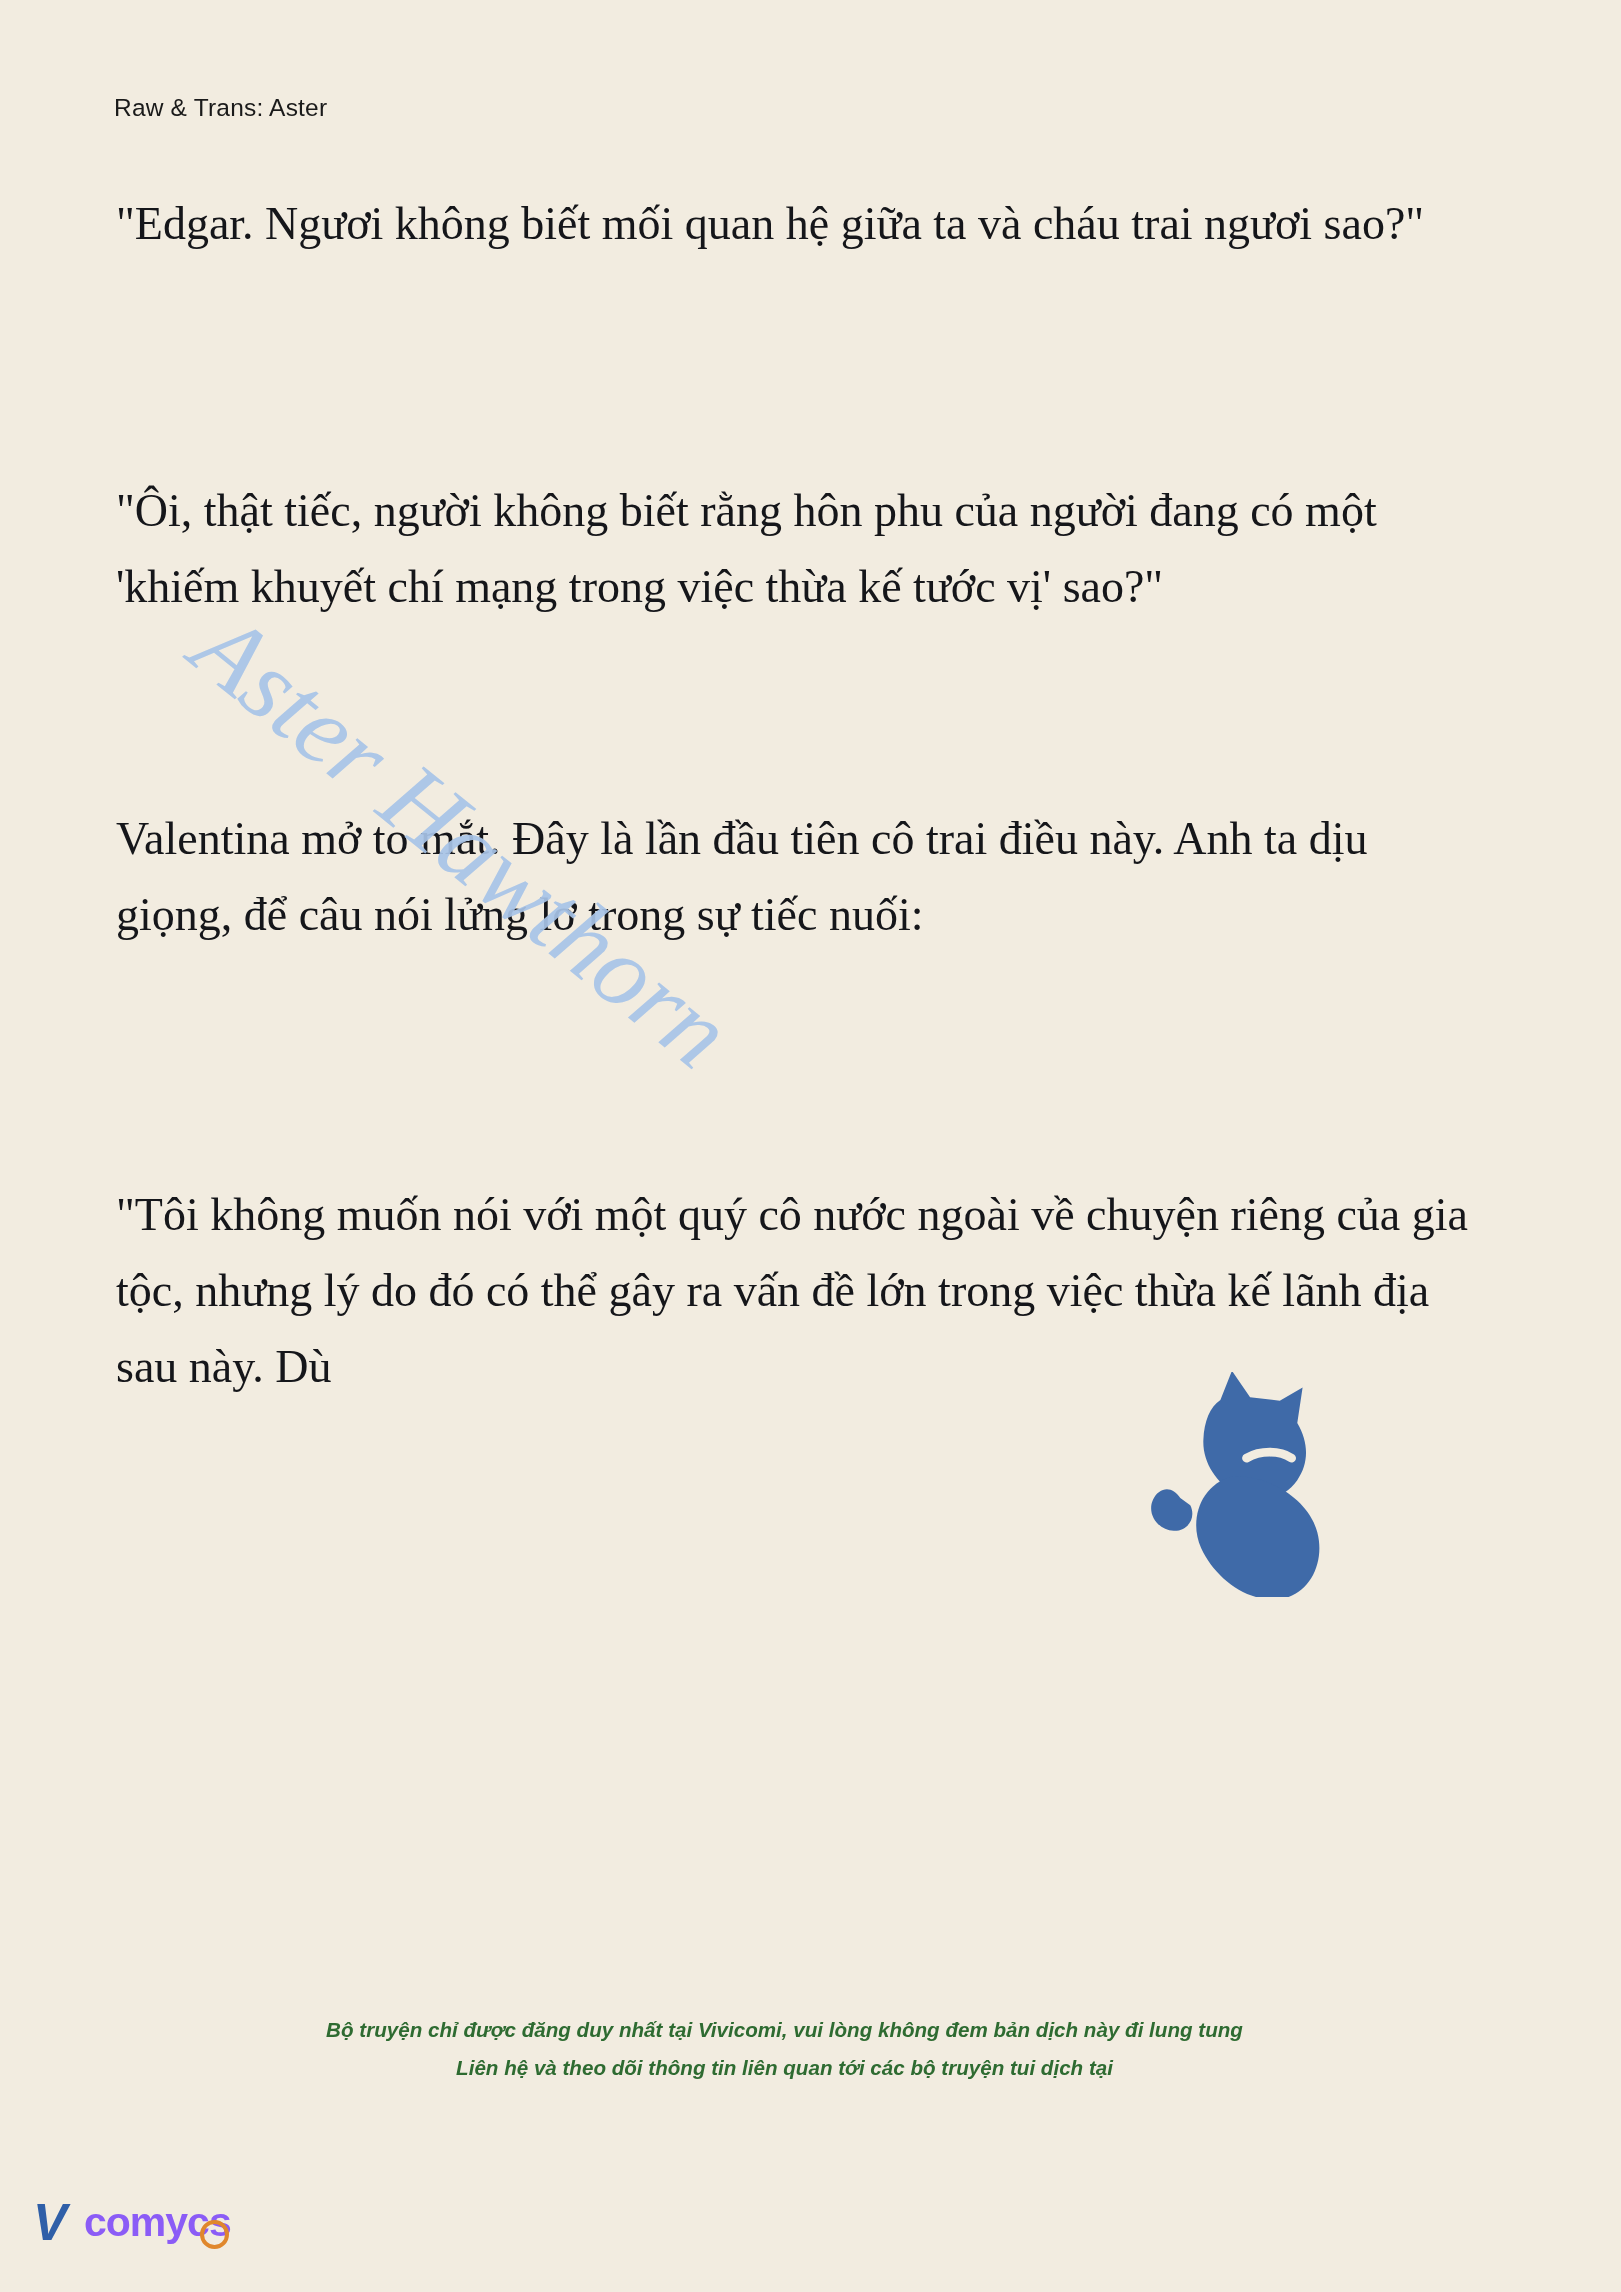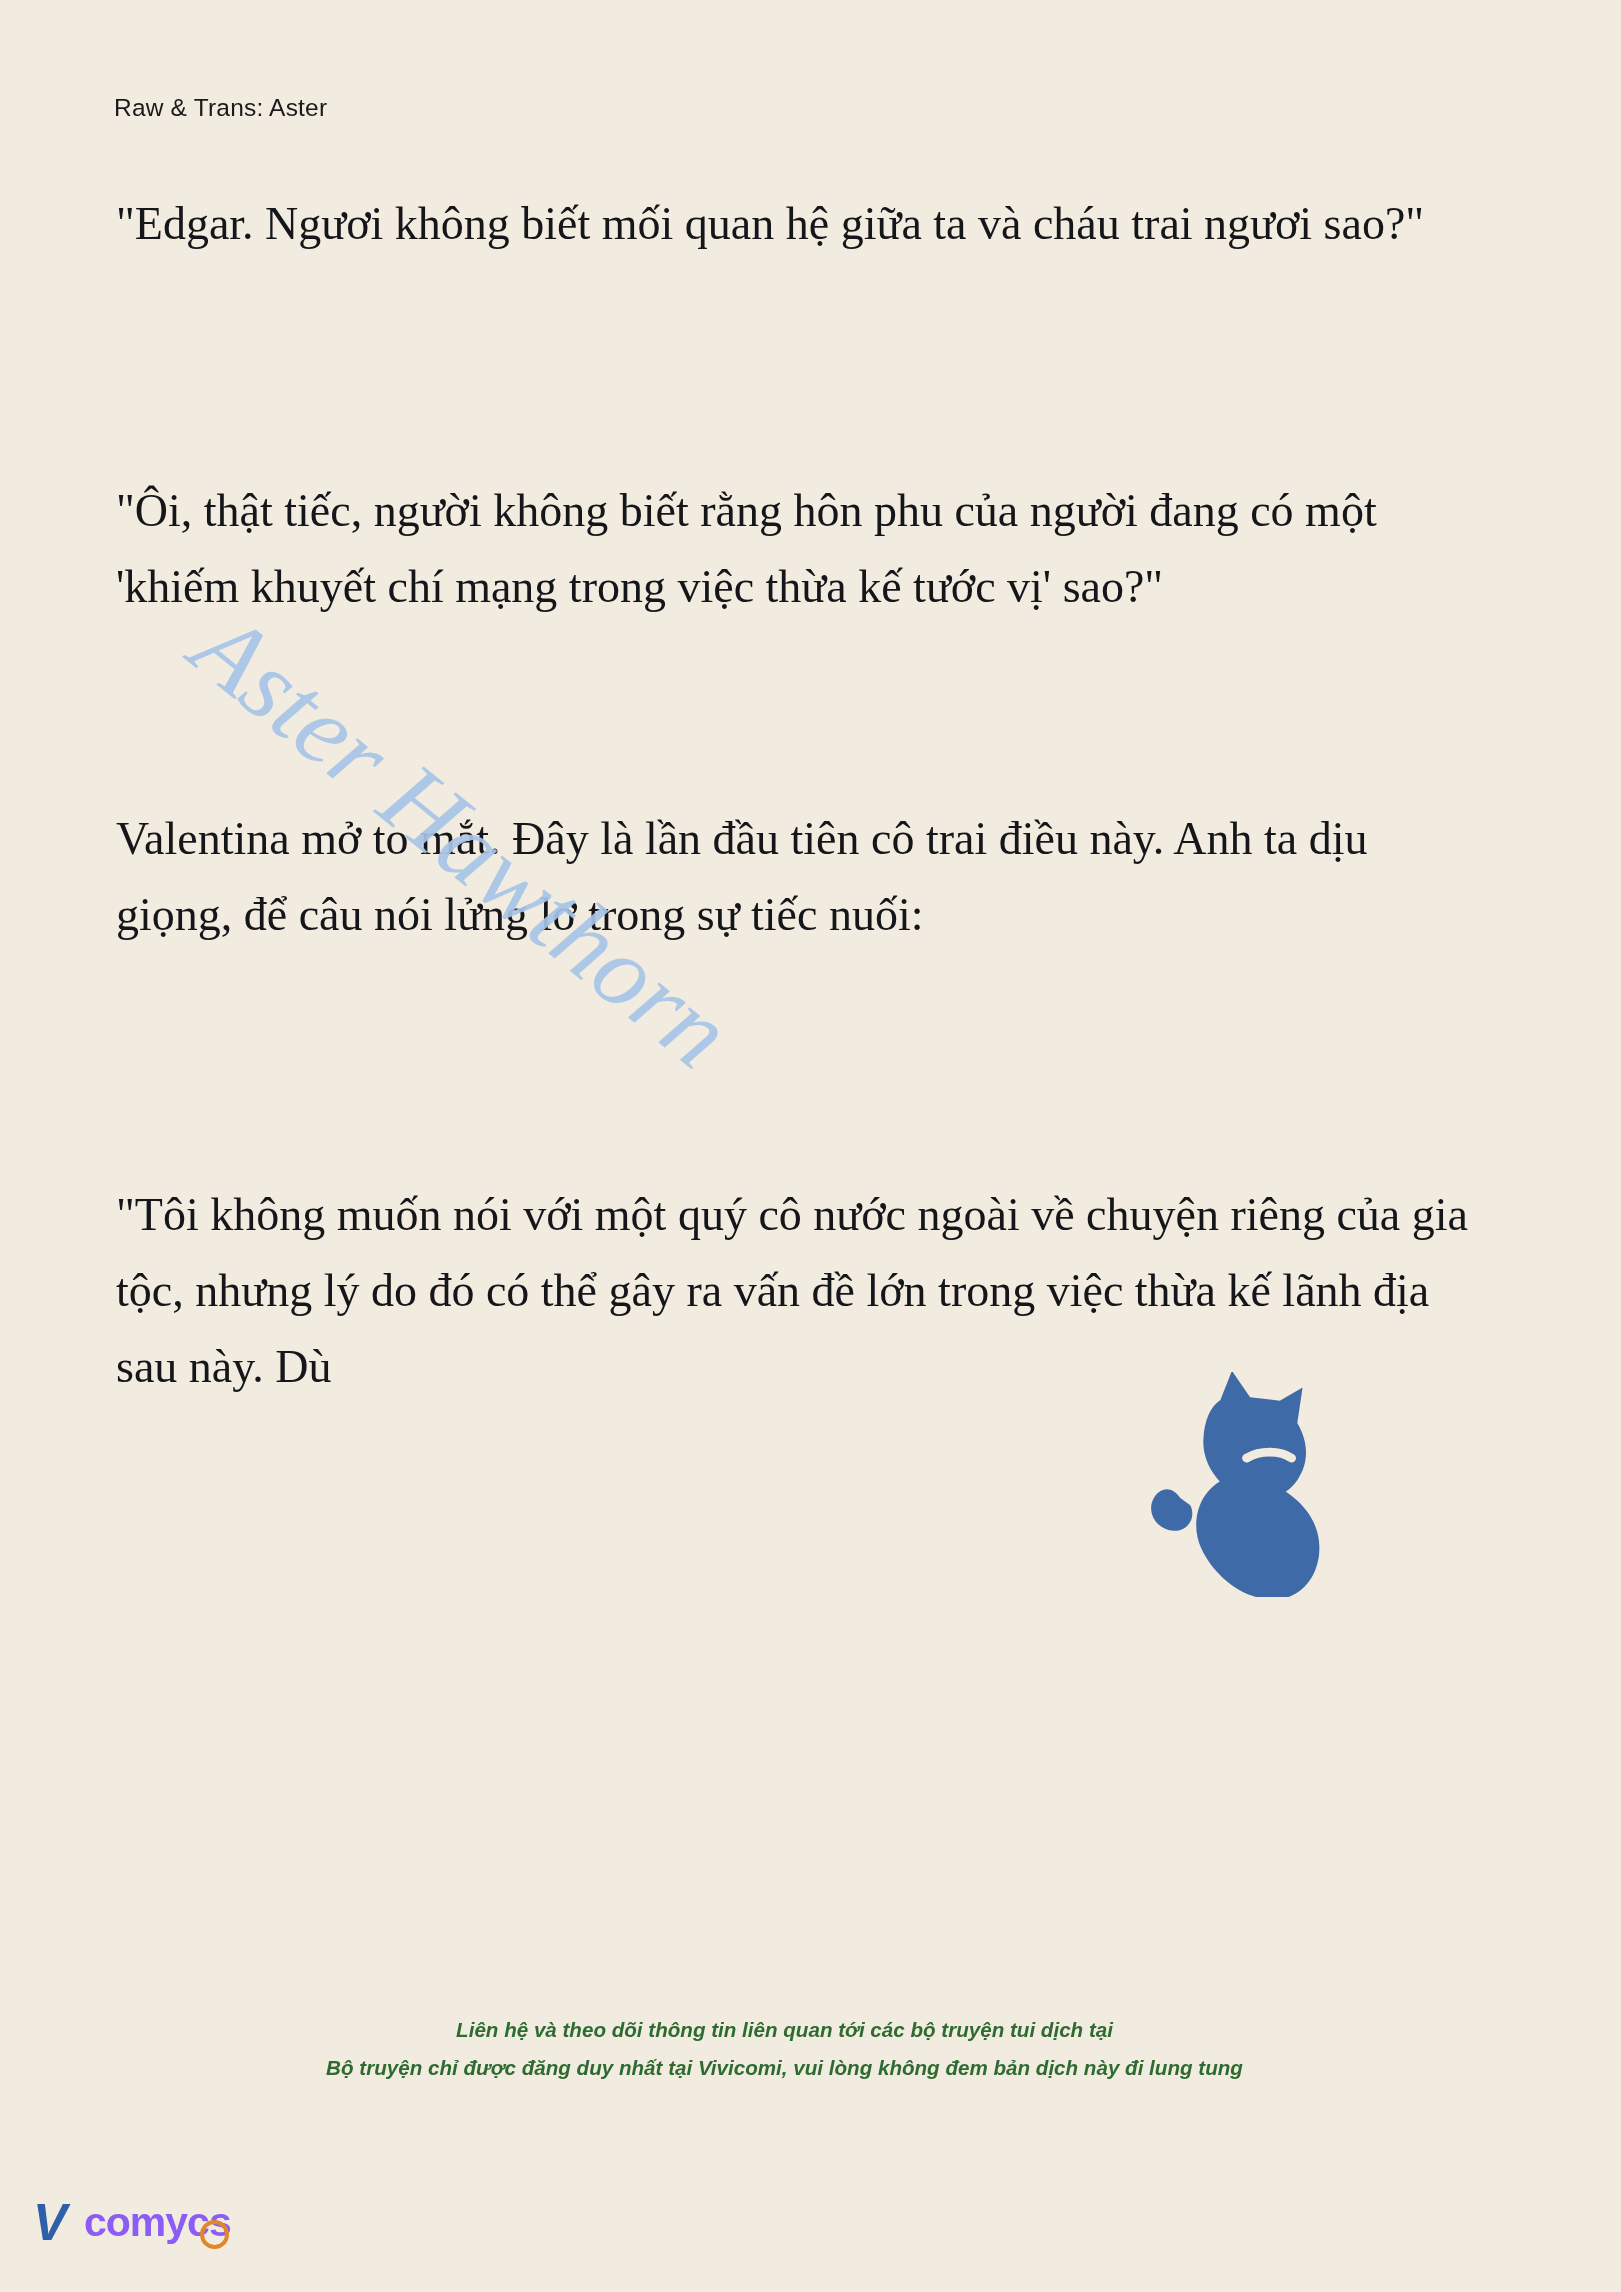--- a/index.html
+++ b/index.html
@@ -148,22 +148,22 @@
       <g fill="#3f6aa8" transform="rotate(18 115 115)">
         <path d="M60 42 L62 10 L88 30 L118 24 L136 4 L142 40 C160 56 166 76 160 96 C152 122 126 132 104 128 C82 124 62 108 56 86 C51 68 52 52 60 42 Z"></path>
         <path d="M96 112 C130 100 176 110 196 140 C214 168 208 206 178 218 C148 230 110 216 88 192 C68 170 66 132 96 112 Z"></path>
         <path d="M52 150 C40 140 28 146 26 160 C24 176 40 188 56 184 C70 180 74 164 64 154 Z"></path>
       </g>
       <path d="M112 88 C126 80 146 80 158 88" stroke="#f2ece0" stroke-width="9" fill="none" stroke-linecap="round"></path>
     </svg>
   </div>
 
   <div class="footer-note">
+    <div>Bộ truyện chỉ được đăng duy nhất tại Vivicomi, vui lòng không đem bản dịch này đi lung tung</div>
     <div>Liên hệ và theo dõi thông tin liên quan tới các bộ truyện tui dịch tại</div>
-    <div>Bộ truyện chỉ được đăng duy nhất tại Vivicomi, vui lòng không đem bản dịch này đi lung tung</div>
   </div>
 
   <div class="logo">
     <span class="logo-v">V</span>
     <span class="logo-text">comycs</span>
     <span class="logo-dot"></span>
   </div>
 
 </div>
 

